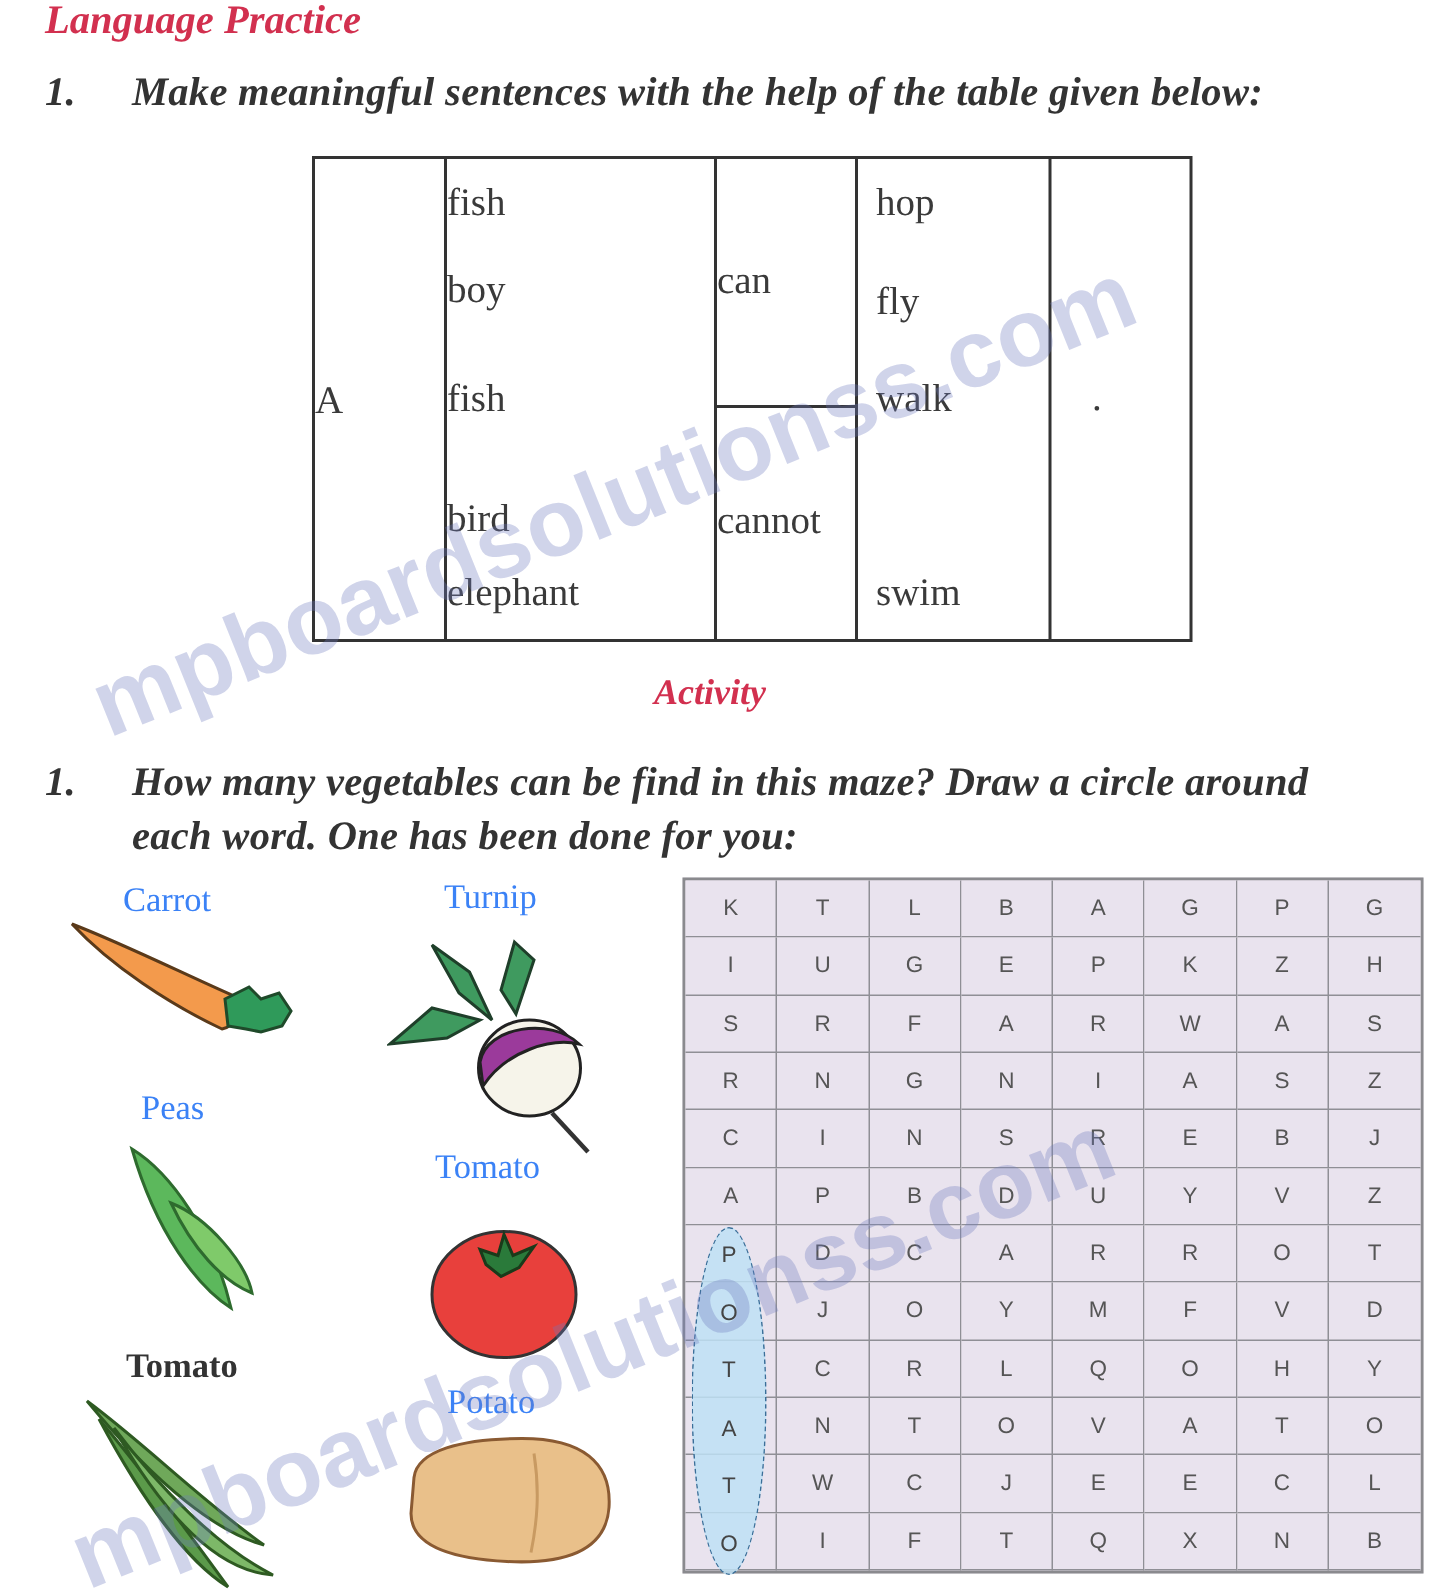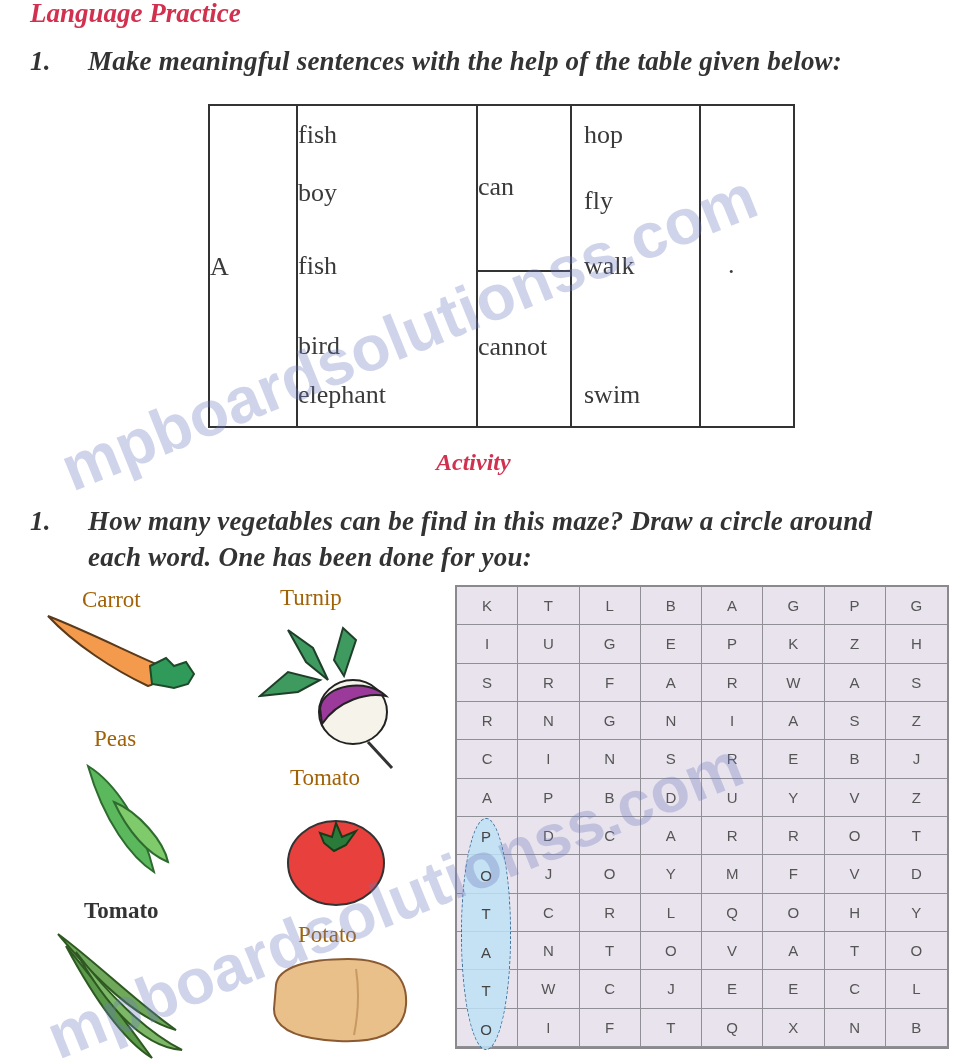--- a/index.html
+++ b/index.html
@@ -12,21 +12,21 @@
   .stable { position:absolute; left:208px; top:104px; width:587px; height:324px; border:2px solid #333; box-sizing:border-box; }
   .stable .col { position:absolute; top:0; bottom:0; border-right:2px solid #333; box-sizing:border-box; }
   .stable .col:last-child { border-right:none; }
   .stable .cell-word { position:absolute; width:100%; text-align:left; font-size:26px; color:#3a3a3a; }
   .divider { position:absolute; left:0; right:0; border-top:2px solid #333; }
   
   .grid { position:absolute; left:455px; top:585px; width:494px; height:464px; border:2px solid #8a8a8e; box-sizing:border-box; background:#e8e1ec; display:grid; grid-template-columns:repeat(8,1fr); grid-template-rows:repeat(12,1fr); }
   .grid .gc { border-right:1.5px solid #8f8f95; border-bottom:1.5px solid #8f8f95; display:flex; align-items:center; justify-content:center; font-family:"Liberation Sans",sans-serif; font-size:15px; color:#555; background:#e9e3ee; }
   .grid .gc:nth-child(8n) { border-right:none; }
   .ellipse { position:absolute; left:461px; top:818px; width:50px; height:232px; border-radius:50%; background:rgba(190,225,245,0.85); border:1.5px dashed #3a6f99; box-sizing:border-box; }
-  .veg-label { font-size:23px; color:#a16207; font-family:"Liberation Serif",serif; }
+  .veg-label { font-size:23px; color:#3b82f6; font-family:"Liberation Serif",serif; }
   .watermark { position:absolute; font-family:"Liberation Sans",sans-serif; font-weight:bold; font-size:64px; color:rgba(110,120,190,0.32); transform-origin:left bottom; white-space:nowrap; pointer-events:none; }
 </style>
 </head>
 <body>
 
 <div class="abs section-title" style="left:30px; top:-2px; font-size:27px;">Language Practice</div>
 
 <div class="abs q" style="left:30px; top:46px;">
   <span class="num">1.</span><span>Make meaningful sentences with the help of the table given below:</span>
 </div>
@@ -66,21 +66,21 @@
 <div class="abs q" style="left:88px; top:542px;">
   <span>each word. One has been done for you:</span>
 </div>
 
 <div class="abs veg-label" style="left:82px; top:587px;">Carrot</div>
 <svg class="abs" style="left:44px; top:610px;" width="160" height="85" viewBox="0 0 160 85">
   <path d="M4 6 C40 20 80 40 112 54 C118 62 114 74 104 76 C70 60 30 34 4 6 Z" fill="#f39a4c" stroke="#5a3a1a" stroke-width="2"></path>
   <path d="M106 56 L122 48 L130 56 L142 52 L150 64 L144 74 L130 78 L120 76 L108 74 Z" fill="#2f9a5a" stroke="#1f4a2a" stroke-width="2"></path>
 </svg>
 
-<div class="abs veg-label" style="left:280px; top:585px;">Turnip</div>
+<div class="abs veg-label" style="left:296px; top:585px;">Turnip</div>
 <svg class="abs" style="left:258px; top:620px;" width="145" height="150" viewBox="0 0 145 150">
   <path d="M30 10 L55 28 L70 60 L48 42 Z" fill="#3f9a5f" stroke="#1f3f2a" stroke-width="2"></path>
   <path d="M85 8 L98 20 L86 56 L76 40 Z" fill="#3f9a5f" stroke="#1f3f2a" stroke-width="2"></path>
   <path d="M2 76 L30 52 L62 60 L40 72 Z" fill="#3f9a5f" stroke="#1f3f2a" stroke-width="2"></path>
   <ellipse cx="95" cy="92" rx="34" ry="32" fill="#f6f4ea" stroke="#222" stroke-width="2"></ellipse>
   <path d="M62 88 C66 64 110 58 128 76 C110 72 80 80 64 104 Z" fill="#9b3a9b" stroke="#222" stroke-width="2"></path>
   <path d="M110 122 L134 148" stroke="#333" stroke-width="3"></path>
 </svg>
 
 <div class="abs veg-label" style="left:94px; top:726px;">Peas</div>

